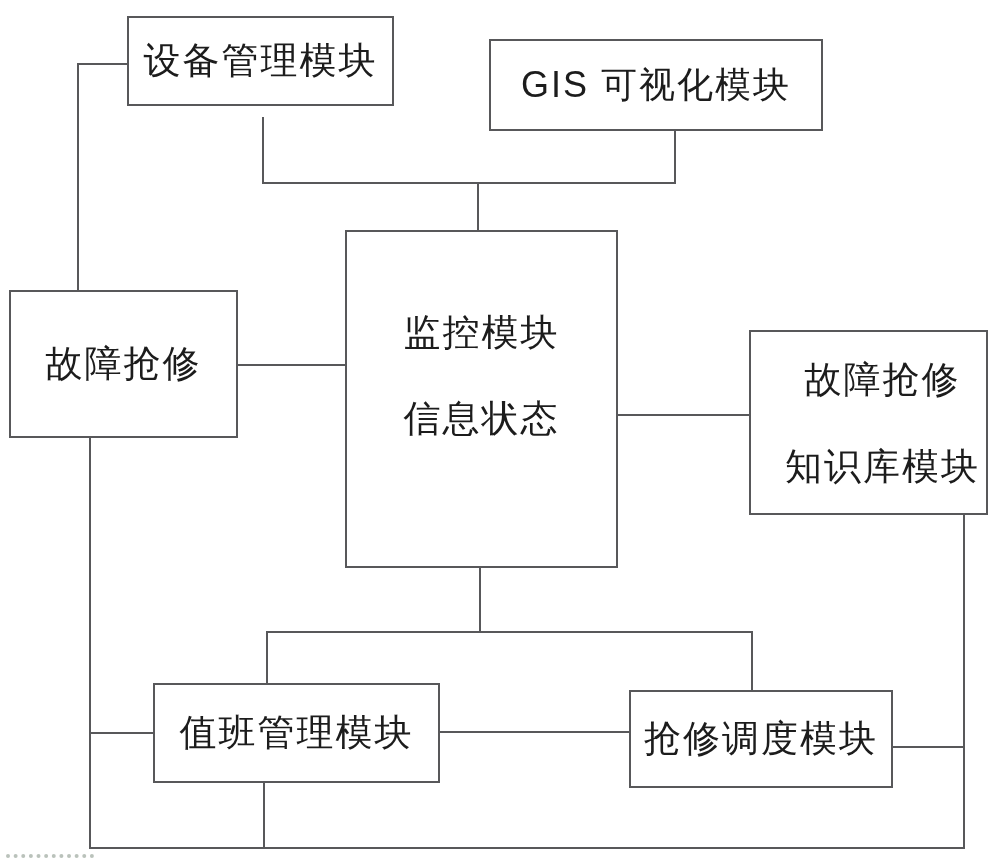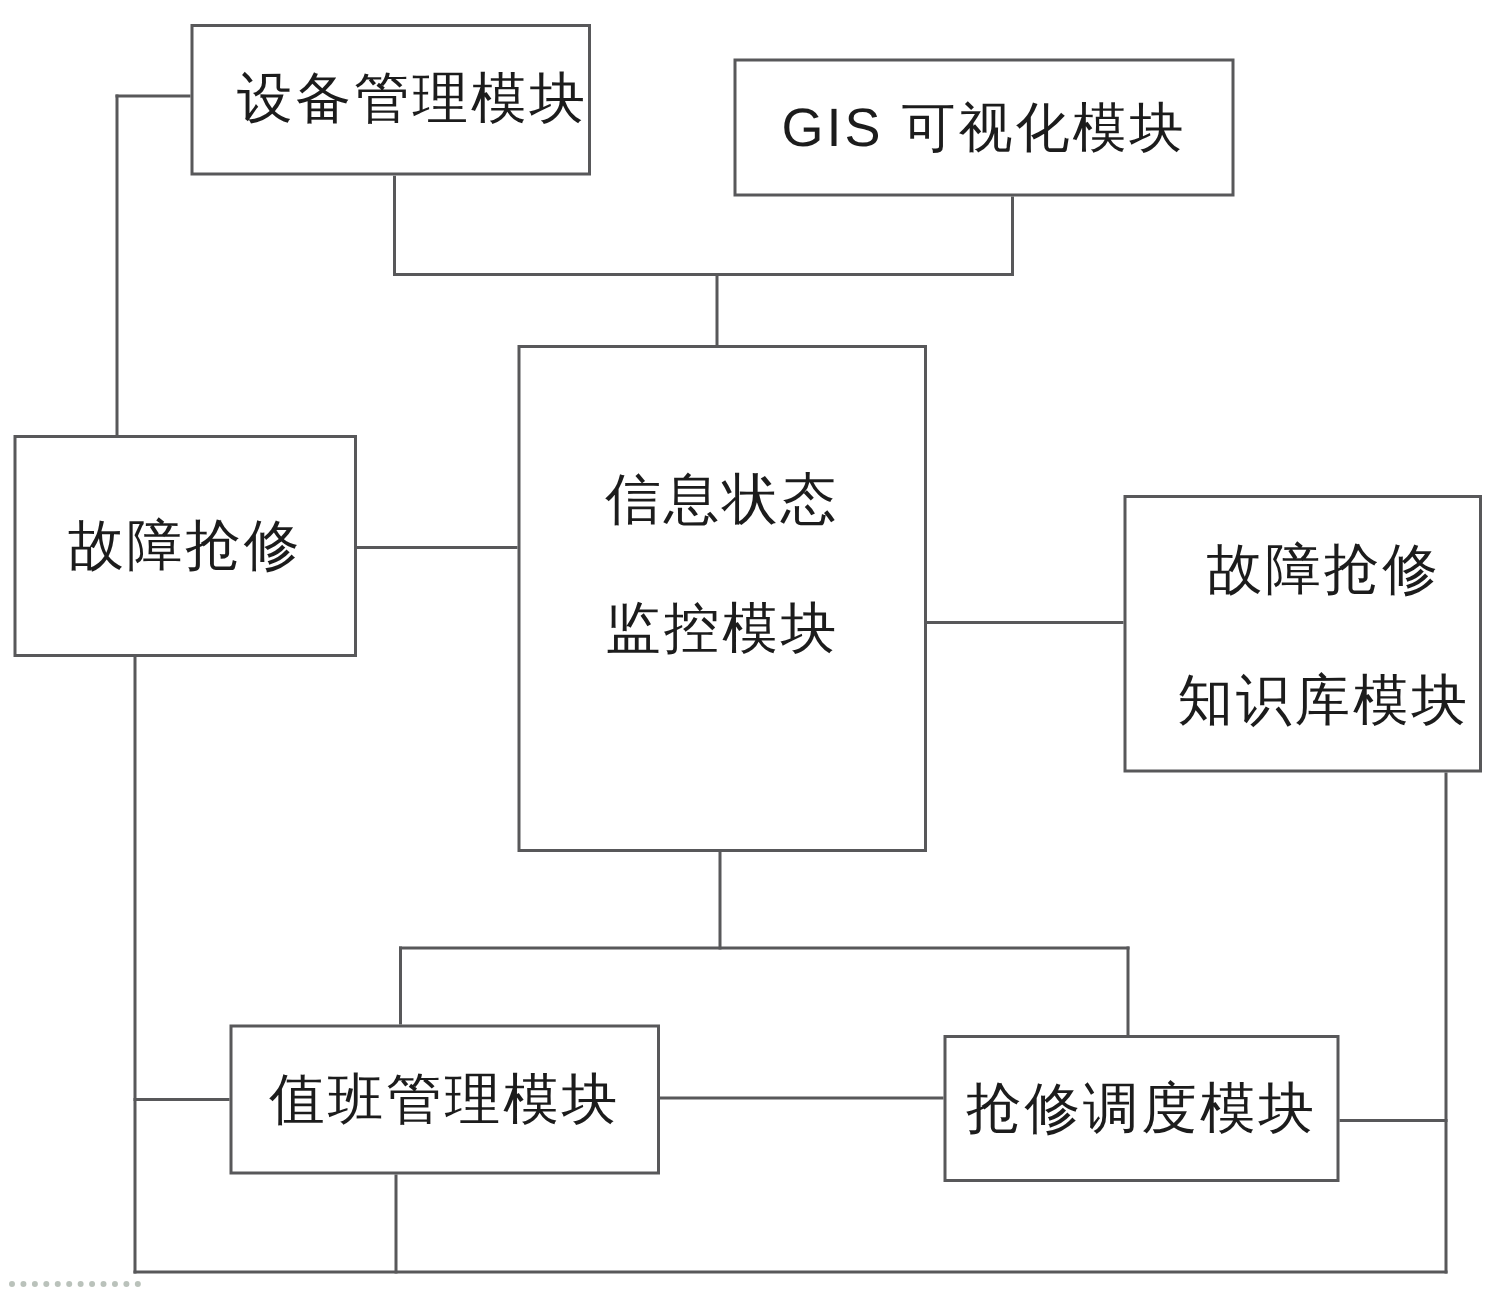--- a/index.html
+++ b/index.html
@@ -28,21 +28,21 @@
     font-size: 37px;
     letter-spacing: 2px;
     line-height: 1.2;
     text-align: center;
     white-space: nowrap;
     z-index: 2;
   }
   .node span { display: block; }
 
   
-  #node-device-management      { left: 127px; top: 16px;  width: 267px; height: 101px; align-items: flex-end; }
+  #node-device-management      { left: 127px; top: 16px;  width: 267px; height: 90px; }
   #node-gis-visualization      { left: 489px; top: 11px;  width: 334px; height: 92px; font-size: 36px; margin-top: 28px; }
   #node-knowledge-base         { left: 9px;   top: 290px; width: 229px; height: 148px; }
   #node-info-status-monitoring { left: 345px; top: 230px; width: 273px; height: 338px;
                                  justify-content: flex-start; padding-top: 58px; line-height: 86px; }
   #node-fault-repair-workorder { left: 749px; top: 330px; width: 239px; height: 185px; line-height: 87px; padding-left: 28px; }
   #node-duty-management        { left: 153px; top: 683px; width: 287px; height: 100px; }
   #node-repair-dispatch        { left: 629px; top: 690px; width: 264px; height: 98px; }
 
   
   .seg { position: absolute; background: #58585a; z-index: 1; }
@@ -109,22 +109,22 @@
 
   <div class="node" id="node-gis-visualization">
     <span>GIS 可视化模块</span>
   </div>
 
   <div class="node" id="node-knowledge-base">
     <span>故障抢修</span>
   </div>
 
   <div class="node" id="node-info-status-monitoring">
+    <span>监控模块</span>
     <span>信息状态</span>
-    <span>监控模块</span>
   </div>
 
   <div class="node" id="node-fault-repair-workorder">
     <span>故障抢修</span>
     <span>知识库模块</span>
   </div>
 
   <div class="node" id="node-duty-management">
     <span>值班管理模块</span>
   </div>

